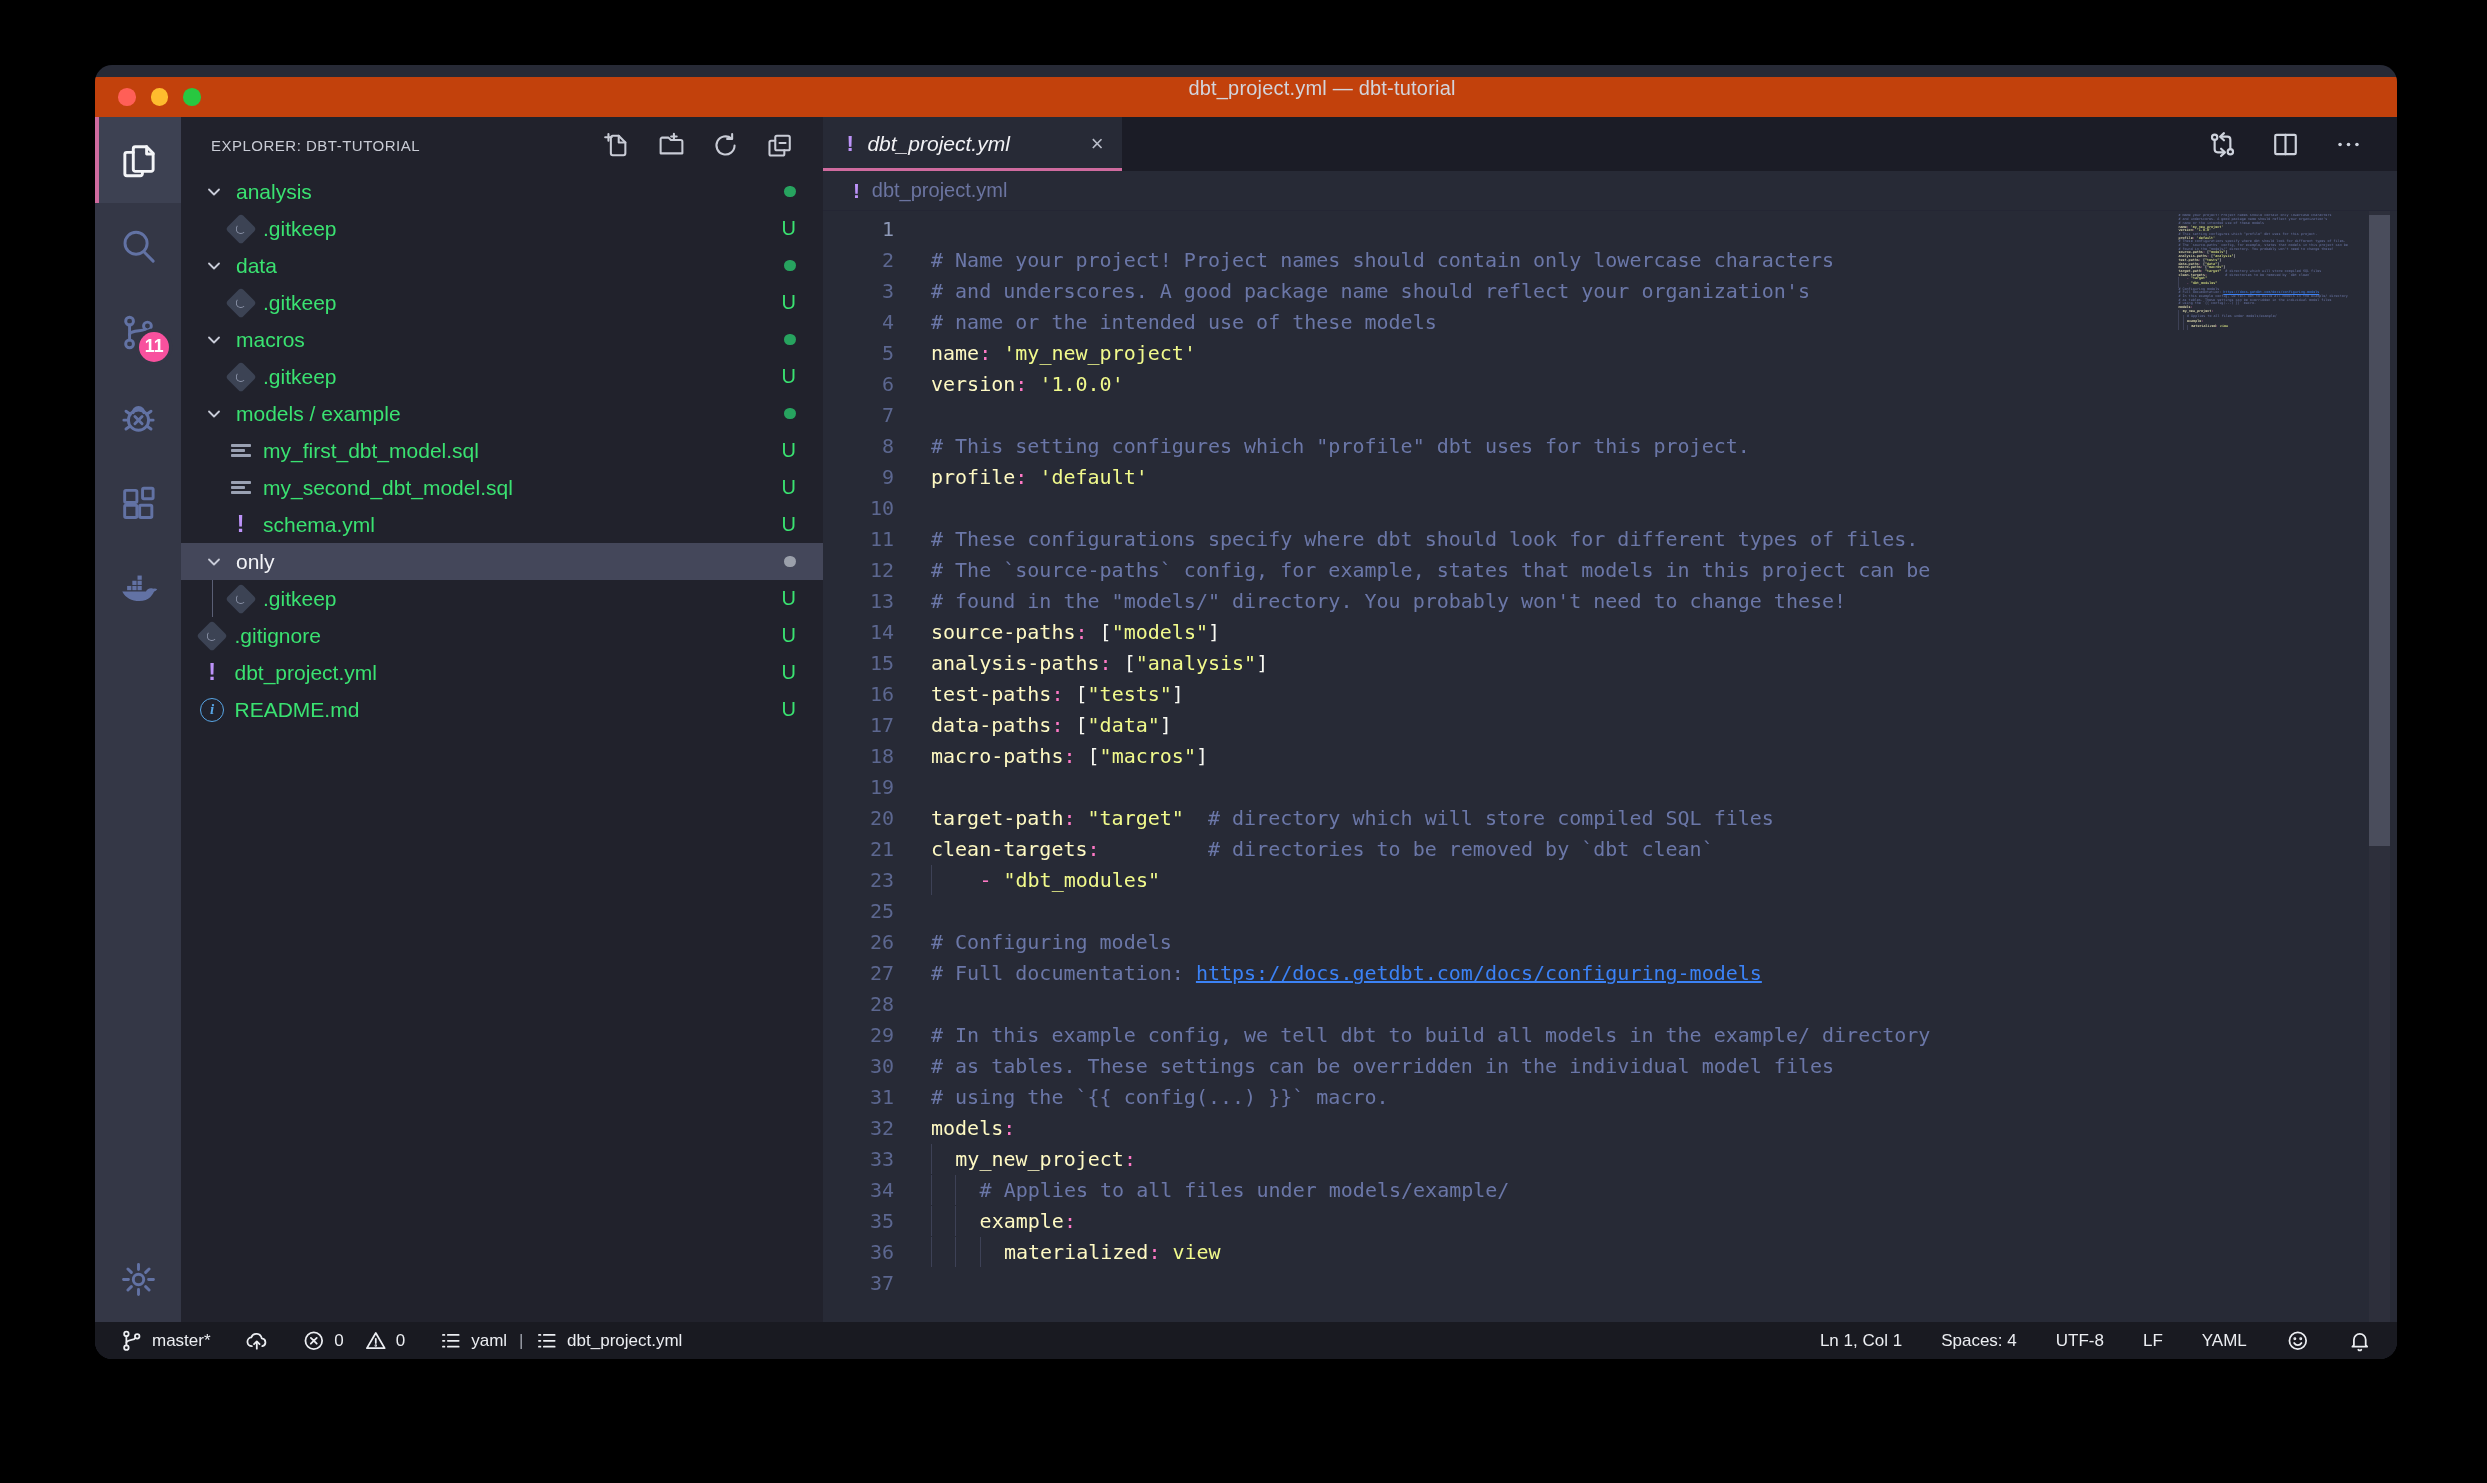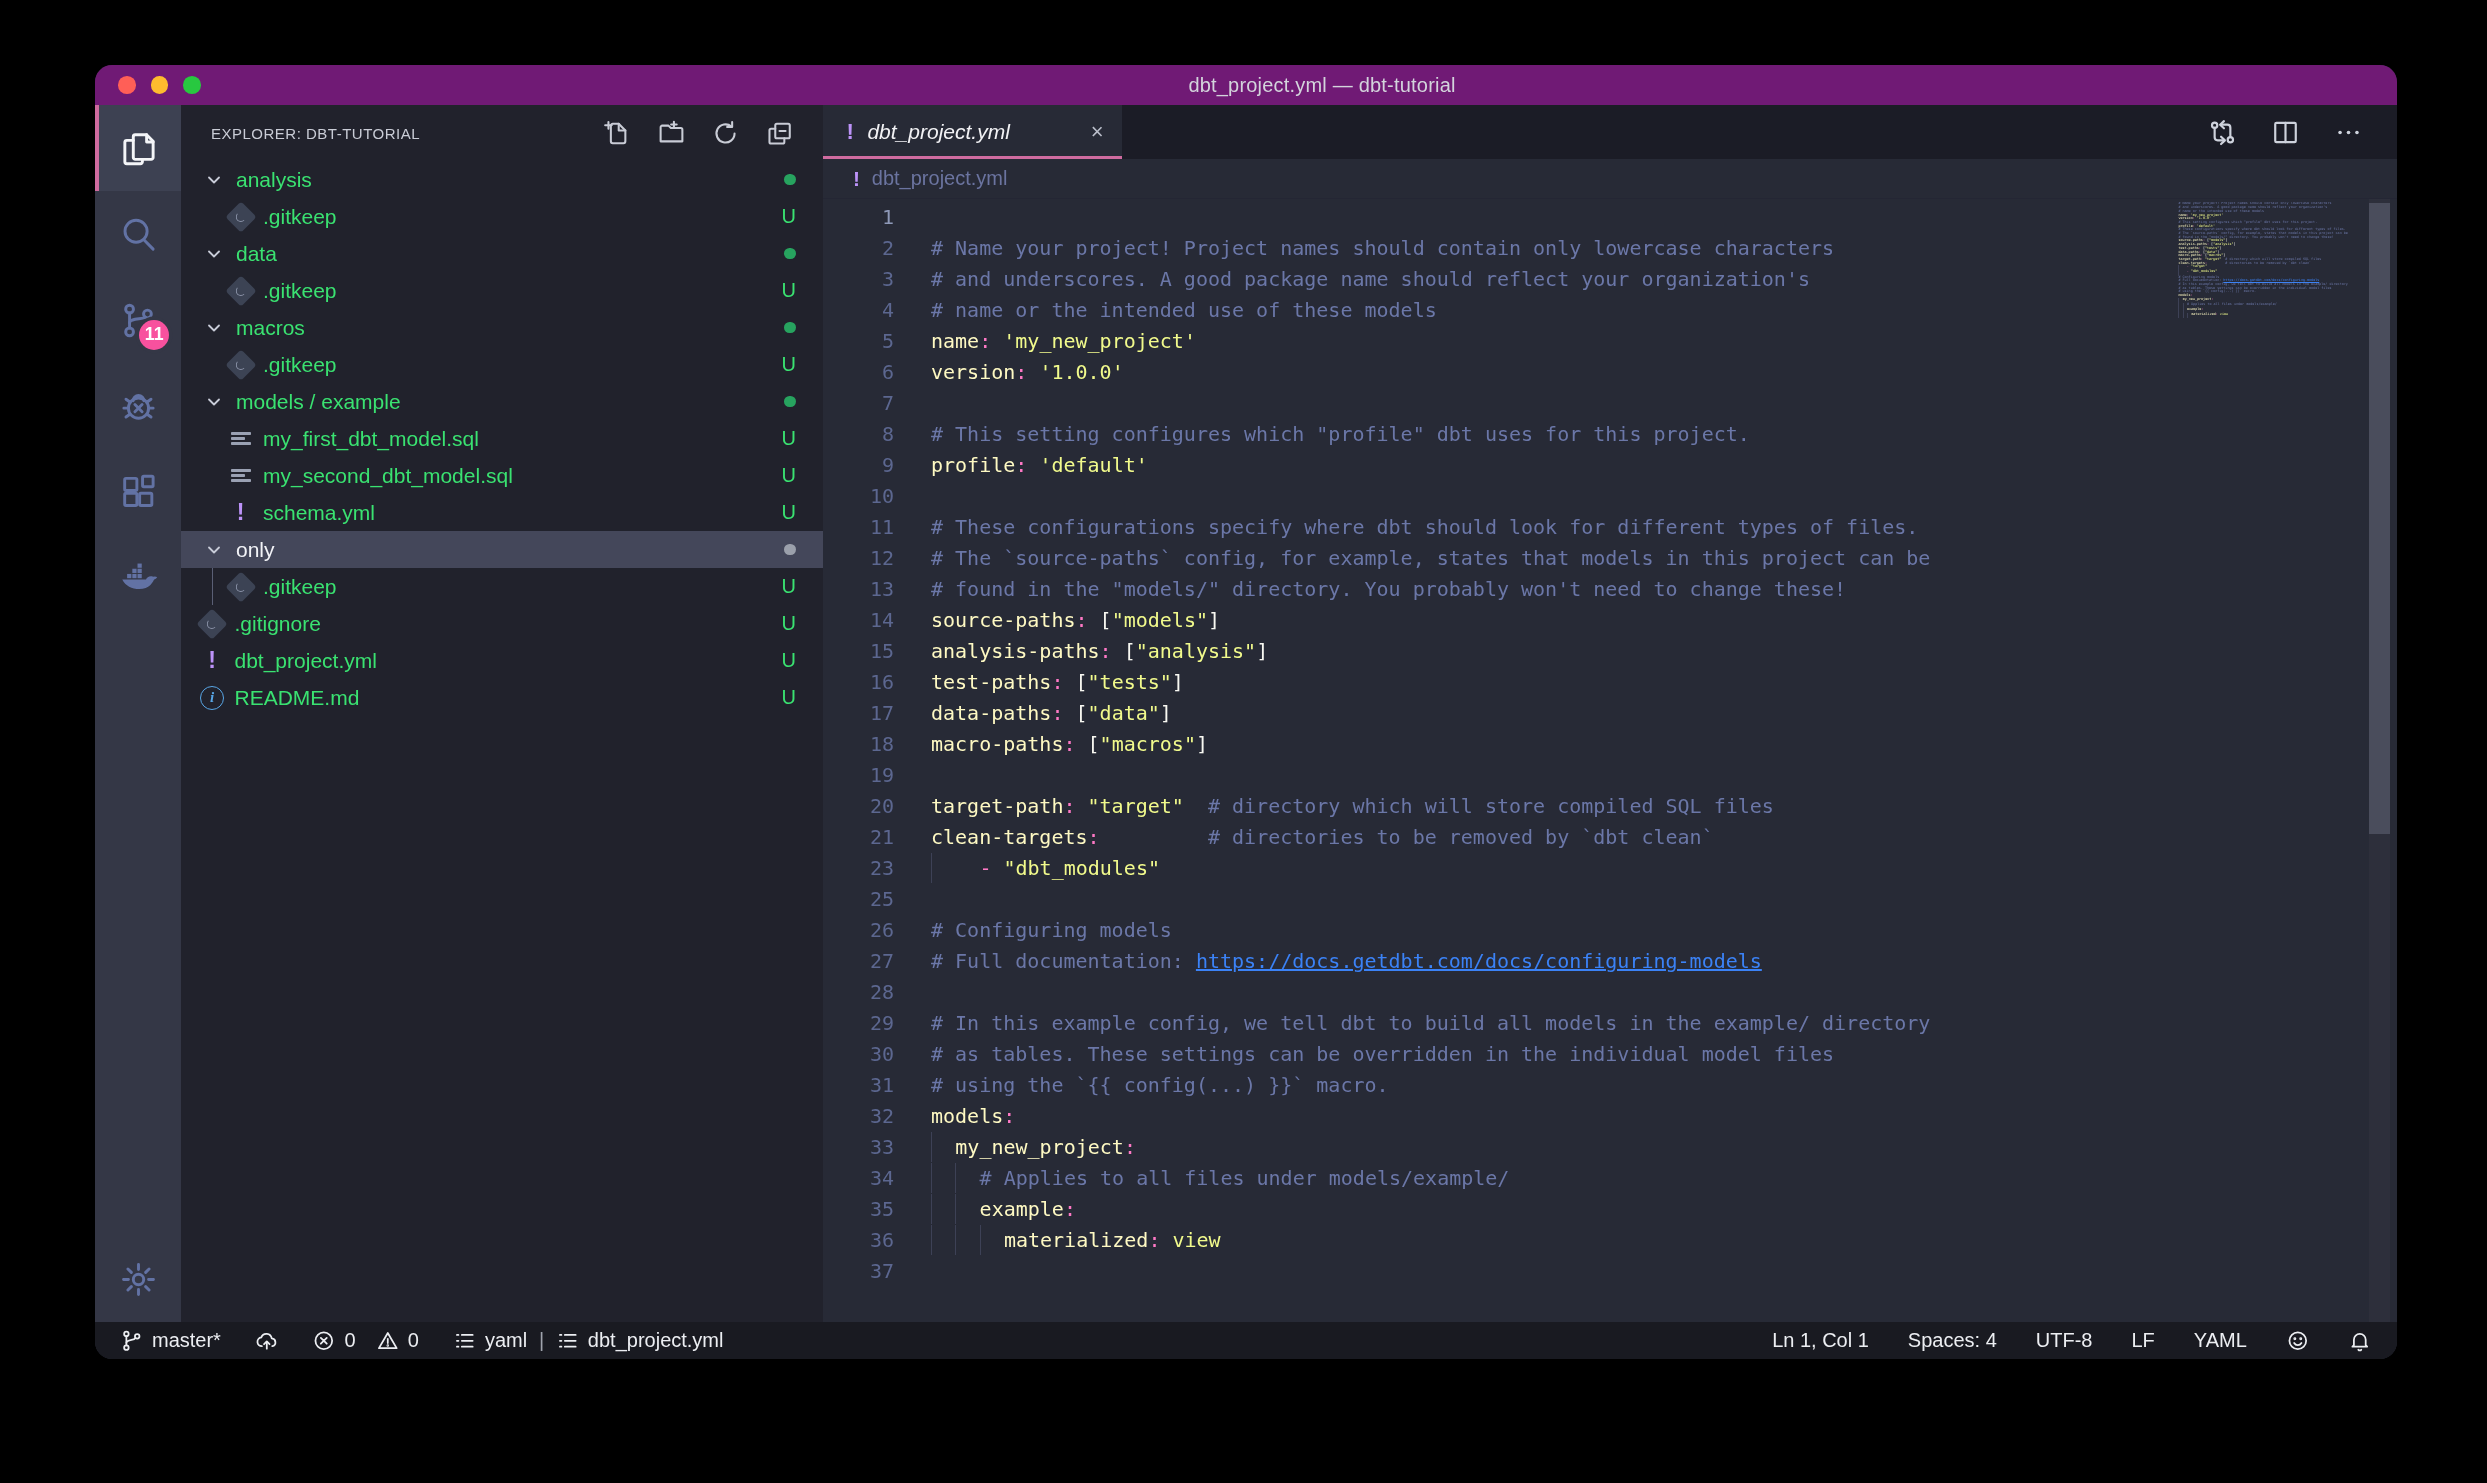--- a/index.html
+++ b/index.html
@@ -1,20 +1,20 @@
 <!DOCTYPE html>
 <html style="font-size:13.5px"><head>
 <meta charset="utf-8">
 <style>
   html,body{margin:0;padding:0;background:#000;width:2487px;height:1484px;overflow:hidden;
     font-family:"Liberation Sans",sans-serif;-webkit-font-smoothing:antialiased;}
   .window{position:absolute;left:95px;top:65px;width:2302px;height:1294px;border-radius:17px;
     background:#272a36;overflow:hidden;display:flex;flex-direction:column;box-shadow:0 25px 67px rgba(0,0,0,.8);}
   
-  .titlebar{height:40px;background:#701a75;position:relative;flex:none;display:flex;align-items:center;justify-content:center;}
+  .titlebar{height:40px;background:#c2410c;position:relative;flex:none;display:flex;align-items:flex-start;justify-content:center;margin-top:12px;}
   .traffic{position:absolute;left:23px;top:11px;display:flex;gap:15px;}
   .tl{width:17.7px;height:17.7px;border-radius:50%;}
   .tl.red{background:#ff5f57}.tl.yellow{background:#febc2e}.tl.green{background:#28c840}
   .wtitle{color:#d3d4dc;font-size:20px;letter-spacing:0.2px;transform:translateX(76px);}
   
   .main{flex:1;display:flex;min-height:0;}
   
   .activitybar{width:86px;background:#343746;flex:none;display:flex;flex-direction:column;}
   .ab-item{height:86px;display:flex;align-items:center;justify-content:center;position:relative;cursor:pointer;}
   .ab-item svg{width:39px;height:39px;stroke:#6272a4;fill:none;stroke-width:1.8;stroke-linecap:round;stroke-linejoin:round;}
@@ -74,21 +74,21 @@
   .t-com{color:#6b77a8;} .t-key{color:#fef9c3;} .t-pun{color:#ff79c6;} .t-str{color:#f1fa8c;} .t-fg{color:#f8f8f2;}
   .t-link{color:#3b82f6;text-decoration:underline;cursor:pointer;}
   .t-gd{display:inline-block;width:0;border-left:0.8px solid #3d4156;height:1.5em;vertical-align:top;margin-right:-0.8px;}
   
   .minimap{position:absolute;top:3.4px;right:28px;width:194px;bottom:0;overflow:hidden;
     font-family:"DejaVu Sans Mono","Liberation Mono",monospace;font-size:3.4px;line-height:3.7px;pointer-events:none;}
   .minimap .lc{padding-left:3.4px;}
   .scrollbar{position:absolute;top:0;right:6.7px;width:21px;bottom:0;background:#2d2f3b;cursor:pointer;}
   .scroll-thumb{position:absolute;left:0;right:0;top:4.2px;height:631px;background:#4a4d5c;}
   
-  .statusbar{height:37px;flex:none;background:#191a21;display:flex;align-items:center;padding:0 25px;color:#eceef2;font-size:20px;}
+  .statusbar{height:37px;flex:none;background:#191a21;display:flex;align-items:center;padding:0 25px;color:#eceef2;font-size:17px;}
   .sb-group{display:flex;align-items:center;gap:8.4px;margin-right:34px;cursor:pointer;white-space:nowrap;}
   .sb-right{margin-left:auto;display:flex;align-items:center;}
   .sb-right .sb-group{margin-right:0;margin-left:39px;}
   .statusbar svg{width:23.6px;height:23.6px;stroke:#eceef2;fill:none;stroke-width:1.8;stroke-linecap:round;stroke-linejoin:round;}
   .sb-sep{color:#9fa3ad;margin:0 3.4px;}
 </style>
 </head>
 <body>
 
 <div class="window">

